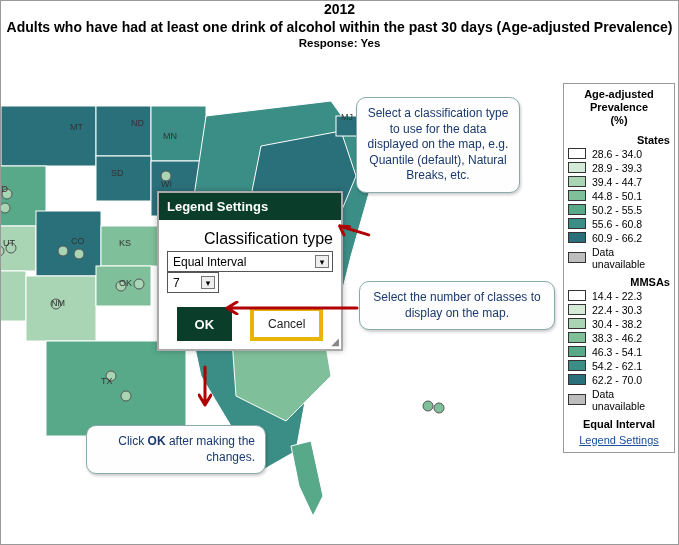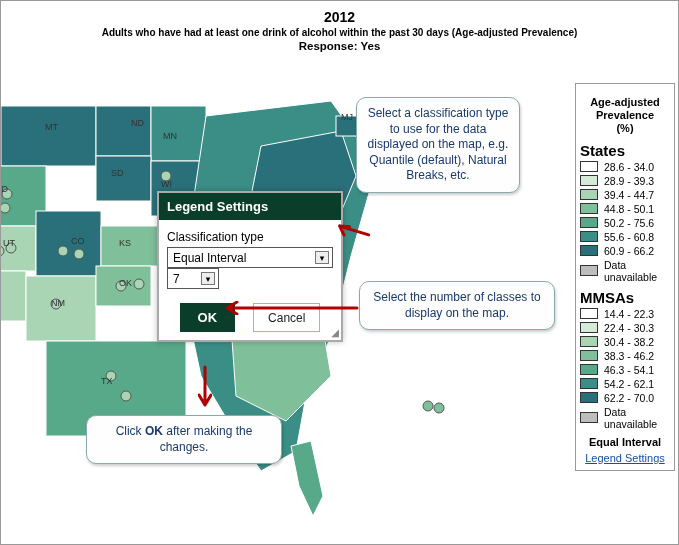--- a/index.html
+++ b/index.html
@@ -6,44 +6,44 @@
   body {
     margin: 0;
     font-family: Arial, sans-serif;
     background: #fff;
     width: 679px;
     height: 545px;
     overflow: hidden;
     position: relative;
     border: 1px solid #999;
   }
-  .hdr { text-align: center; padding-top: 8px; }
+  .hdr { text-align: center; padding-top: 0; }
   .hdr .year { font-weight: bold; font-size: 14px; }
-  .hdr .sub1 { font-weight: bold; font-size: 10px; margin-top: 2px; }
+  .hdr .sub1 { font-weight: bold; font-size: 14px; margin-top: 2px; }
   .hdr .sub2 { font-weight: bold; font-size: 11.5px; margin-top: 2px; }
   .hdr .sub3 { font-weight: bold; font-size: 11.5px; margin-top: 2px; }
 
   .mapwrap {
     position: absolute;
     top: 75px; left: 0; width: 560px; height: 465px;
     background: #fff;
   }
 
   
   .legend-panel {
     position: absolute;
     top: 82px; right: 3px;
-    width: 100px;
+    width: 112px;
     border: 1px solid #999;
     background: #fff;
     font-size: 10.5px;
-    padding: 12px 4px 6px 4px;
+    padding: 4px 4px 6px 4px;
   }
   .legend-panel .lp-title { text-align: center; font-weight: bold; font-size: 11px; line-height: 1.2; }
-  .legend-panel .grp { text-align: left; font-weight: bold; margin: 6px 0 2px 0; font-size: 15px; }
+  .legend-panel .grp { text-align: right; font-weight: bold; margin: 6px 0 2px 0; font-size: 11px; }
   .legend-row { display: flex; align-items: center; margin: 2px 0; }
   .swatch { width: 18px; height: 11px; border: 1px solid #333; margin-right: 6px; flex: 0 0 18px; }
   .lp-foot { text-align: center; font-weight: bold; margin-top: 6px; font-size: 11px; }
   .lp-link { text-align: center; color: #1a4ea0; font-size: 11px; margin-top: 4px; text-decoration: underline; cursor: pointer; }
 
   
   .dlg {
     position: absolute;
     left: 156px; top: 190px;
     width: 186px;
@@ -52,45 +52,45 @@
     box-shadow: 0 0 6px rgba(0,0,0,.25);
   }
   .dlg-head {
     background: #0a3d2a;
     color: #fff;
     font-weight: bold;
     font-size: 13px;
     padding: 6px 8px;
   }
   .dlg-body { padding: 8px; font-size: 12px; }
-  .dlg-label { margin: 2px 0 3px 0; font-size: 12px; }
+  .dlg-label { margin: 2px 0 3px 0; font-size: 16px; text-align: right; }
   .dlg-select { width: 100%; border: 1px solid #555; background:#fff; font-size:12px; height:21px; position:relative; display:flex; align-items:center; padding:0 5px; }
   .dlg-select .caret { position:absolute; right:3px; top:3px; width:14px; height:13px; border:1px solid #777; display:flex; align-items:center; justify-content:center; font-size:9px; background:#eee;}
   .dlg-small { width: 52px; }
   .dlg-btns { display:flex; gap:18px; margin-top:14px; justify-content:center; }
   .btn-ok { background:#0a3d2a; color:#fff; font-weight:bold; border:none; padding:7px 18px; font-size:13px; cursor:pointer; }
-  .btn-cancel { background:#fff; color:#222; border:1px solid #eab308; padding:6px 14px; font-size:12px; cursor:pointer; }
+  .btn-cancel { background:#fff; color:#222; border:4px solid #eab308; padding:6px 14px; font-size:12px; cursor:pointer; }
   .resize-grip { position:absolute; right:2px; bottom:2px; font-size:10px; color:#888;}
 
   
   .callout {
     position: absolute;
     background: #fefefe;
     border: 1px solid #8aa;
     border-radius: 10px;
     box-shadow: 1px 2px 3px rgba(0,0,0,.2);
     padding: 8px 10px;
     font-size: 12px;
     color: #1a3a6e;
     text-align: center;
     line-height: 1.3;
   }
   .c1 { left: 355px; top: 96px; width: 164px; }
   .c2 { left: 358px; top: 280px; width: 196px; }
-  .c3 { left: 85px; top: 414px; width: 196px; }
+  .c3 { left: 85px; top: 424px; width: 180px; text-align: right; }
 
   
   .arrow { position:absolute; color:#b00000; font-size:22px; font-weight:bold; }
   .arrow svg { display:block; }
   .a1 { left: 333px; top: 218px; transform: rotate(40deg); }
   .a2 { left: 218px; top: 300px; }
   .a3 { left: 181px; top: 380px; transform: rotate(-90deg); }
 
   
   .stlabel { position:absolute; font-size:9px; color:#333; }
@@ -141,21 +141,21 @@
       <circle cx="55" cy="228" r="5"></circle>
       <circle cx="120" cy="210" r="5"></circle>
         <circle cx="138" cy="208" r="5"></circle>
       <circle cx="110" cy="300" r="5"></circle>
         <circle cx="125" cy="320" r="5"></circle>
       <circle cx="165" cy="100" r="5"></circle>
       <circle cx="427" cy="330" r="5" fill="#7fbf99"></circle>
       <circle cx="438" cy="332" r="5" fill="#7fbf99"></circle>
     </g>
   </svg>
-  <div class="stlabel" style="left:44px; top:46px;">MT</div>
+  <div class="stlabel" style="left:69px; top:46px;">MT</div>
   <div class="stlabel" style="left:110px; top:42px;padding-left:20px;">ND</div>
   <div class="stlabel" style="left:162px; top:55px;">MN</div>
   <div class="stlabel" style="left:-2px; top:108px;">ID</div>
   <div class="stlabel" style="left:110px; top:92px;">SD</div>
   <div class="stlabel" style="left:160px; top:103px;">WI</div>
   <div class="stlabel" style="left:2px; top:162px;text-align:right;">UT</div>
   <div class="stlabel" style="left:70px; top:160px;">CO</div>
   <div class="stlabel" style="left:118px; top:162px;">KS</div>
   <div class="stlabel" style="left:-12px; top:212px;">AZ</div>
   <div class="stlabel" style="left:50px; top:222px;">NM</div>
@@ -180,21 +180,21 @@
       <div class="legend-row">
         <div class="swatch" style="background: rgb(169, 213, 180);"></div>
         <span>39.4 - 44.7</span>
       </div>
       <div class="legend-row">
         <div class="swatch" style="background: rgb(127, 191, 153);"></div>
         <span>44.8 - 50.1</span>
       </div>
       <div class="legend-row">
         <div class="swatch" style="background: rgb(87, 169, 138);"></div>
-        <span>50.2 - 75.6</span>
+        <span>50.2 - 55.5</span>
       </div>
       <div class="legend-row">
         <div class="swatch" style="background: rgb(59, 142, 134);"></div>
         <span>55.6 - 60.8</span>
       </div>
       <div class="legend-row">
         <div class="swatch" style="background: rgb(42, 112, 123);"></div>
         <span>60.9 - 66.2</span>
       </div>
       <div class="legend-row">

